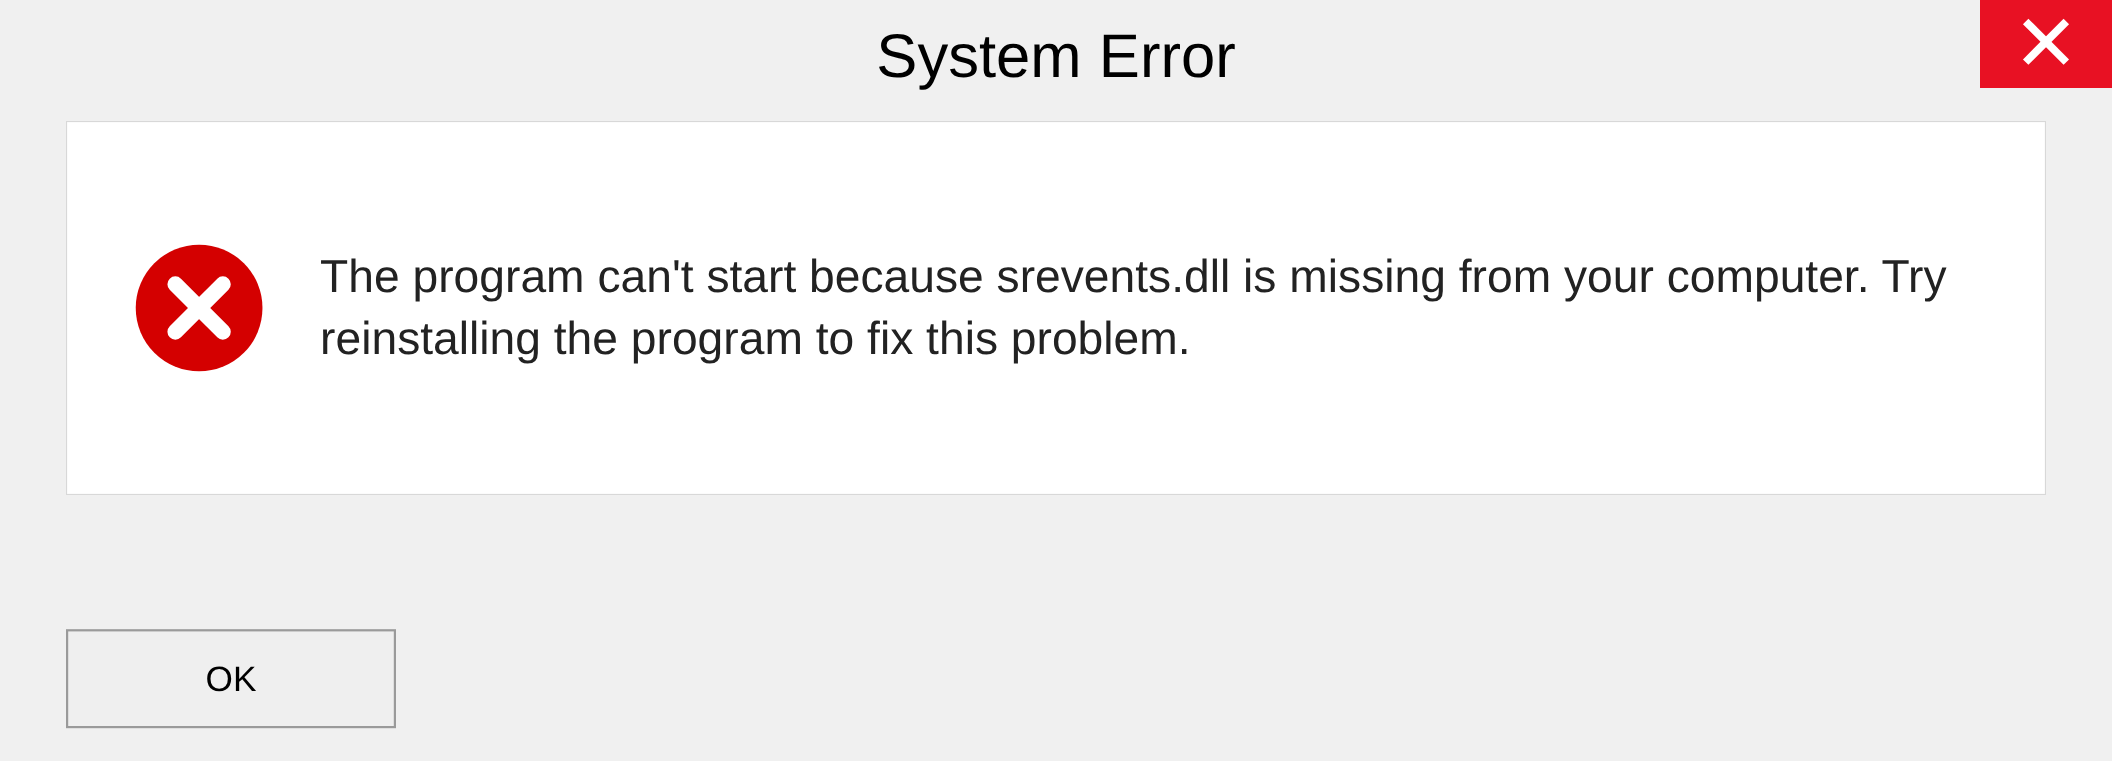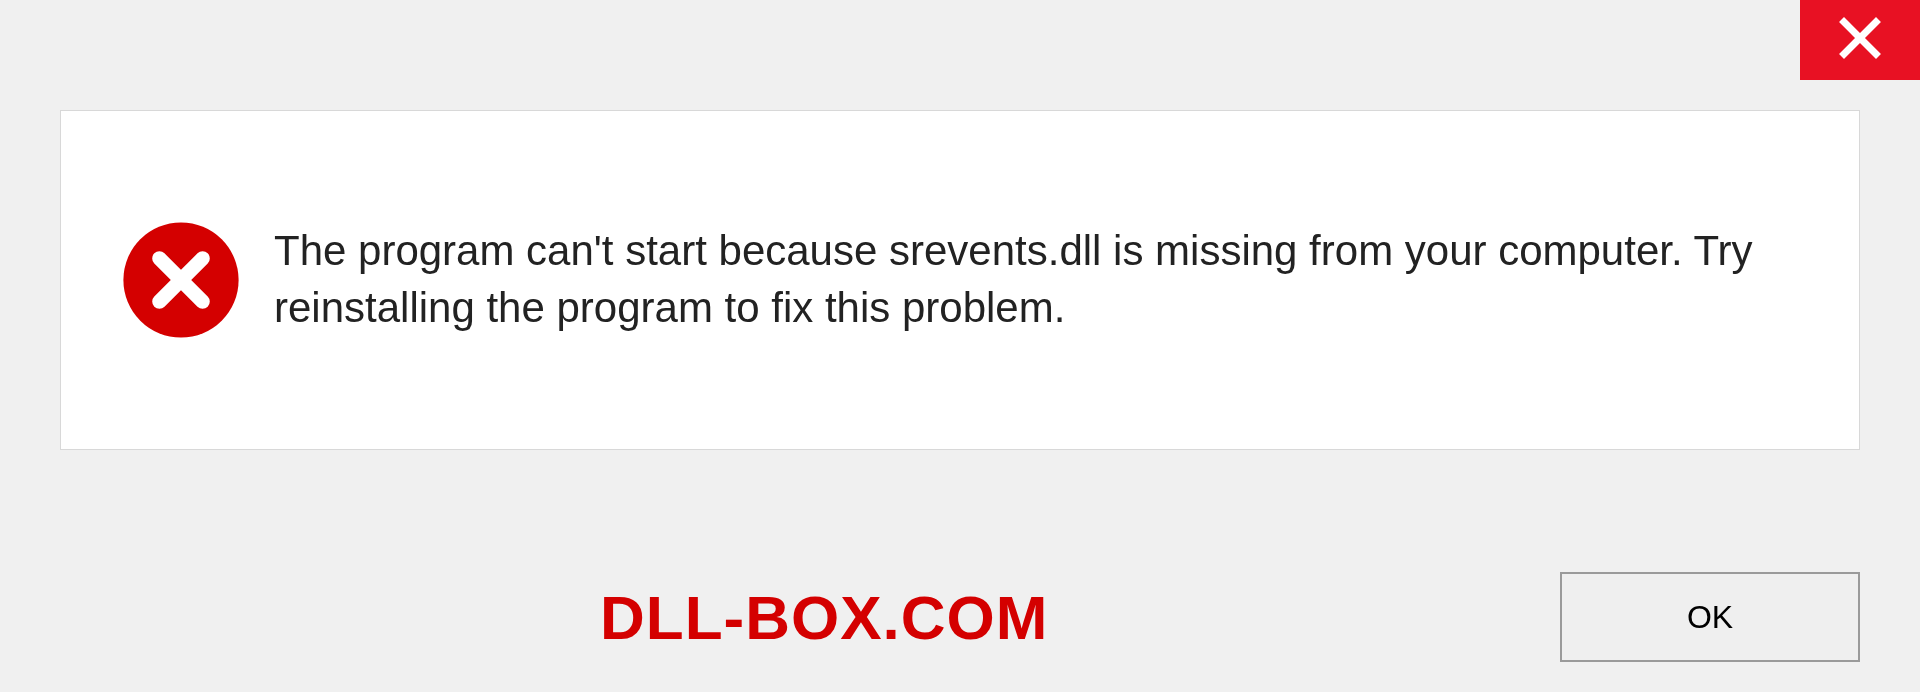--- a/index.html
+++ b/index.html
@@ -44,21 +44,21 @@
       height: 48px;
     }
     .content-panel {
       margin: 10px 60px 0 60px;
       background: #ffffff;
       border: 1px solid #d8d8d8;
       height: 340px;
       display: flex;
       align-items: center;
       padding: 0 60px;
-      gap: 33px;
+      gap: 50px;
     }
     .error-icon {
       flex-shrink: 0;
     }
     .error-icon svg {
       width: 120px;
       height: 120px;
       display: block;
     }
     .message {
@@ -96,20 +96,21 @@
       align-items: center;
       justify-content: center;
       cursor: pointer;
       font-family: "Segoe UI", Arial, sans-serif;
     }
   </style>
 </head>
 <body>
 
 <div class="titlebar">
+  <div class="title-text">System Error</div>
   <div class="close-btn">
     <span>
       <svg viewBox="0 0 24 24">
         <line x1="4" y1="4" x2="20" y2="20" stroke="#ffffff" stroke-width="3.5" stroke-linecap="square"></line>
         <line x1="20" y1="4" x2="4" y2="20" stroke="#ffffff" stroke-width="3.5" stroke-linecap="square"></line>
       </svg>
     </span>
   </div>
 </div>
 
@@ -118,15 +119,14 @@
     <svg viewBox="0 0 100 100">
       <circle cx="50" cy="50" r="48" fill="#d40000"></circle>
       <line x1="32" y1="32" x2="68" y2="68" stroke="#ffffff" stroke-width="12" stroke-linecap="round"></line>
       <line x1="68" y1="32" x2="32" y2="68" stroke="#ffffff" stroke-width="12" stroke-linecap="round"></line>
     </svg>
   </div>
   <div class="message">The program can't start because srevents.dll is missing from your computer. Try reinstalling the program to fix this problem.</div>
 </div>
 
 <div class="footer">
-  <div class="watermark">DLL-BOX.COM</div>
   <div class="ok-button">OK</div>
 </div>
 
 </body></html>

